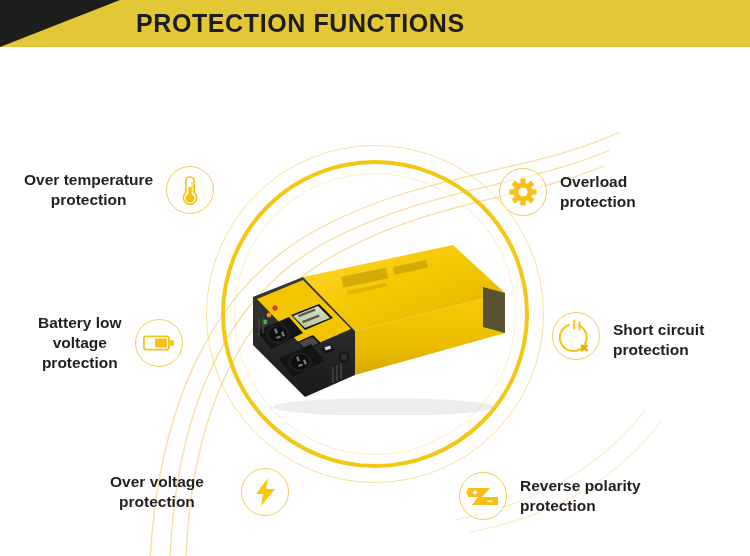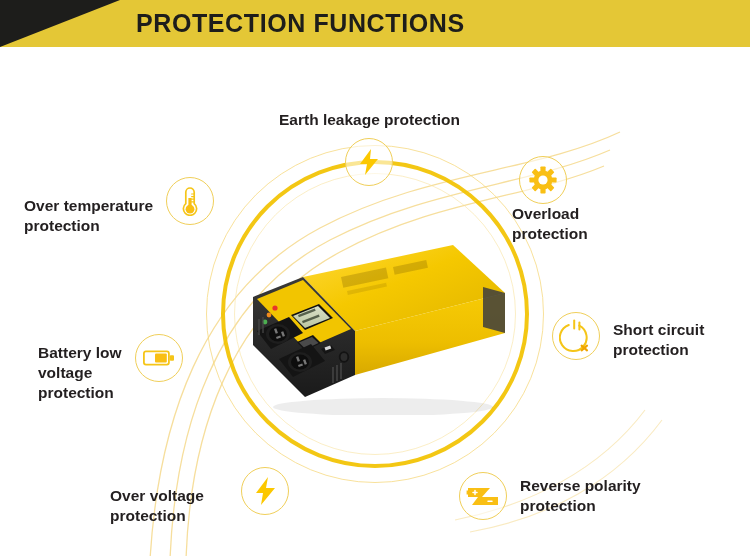--- a/index.html
+++ b/index.html
@@ -122,30 +122,30 @@
     background: rgba(255,255,255,0.55);
   }
   .feature .label {
     font-size: 15.5px;
     font-weight: bold;
     color: #231f20;
     line-height: 1.28;
     white-space: pre-line;
   }
   .feature.right-text .label { margin-left: 13px; text-align: left; }
-  .feature.left-text .label { margin-right: 13px; text-align: left; margin-top: 30px; }
+  .feature.left-text .label { margin-right: 13px; text-align: center; }
 
   
   .f-earth      { left: 279px; top: 110px; flex-direction: column; }
   .f-earth .label { margin: 0 0 8px 0; text-align: center; }
   .f-overtemp   { left: 24px;  top: 166px; }
-  .f-overload   { left: 499px; top: 156px; flex-direction: column; }
+  .f-overload   { left: 499px; top: 168px; }
   .f-batterylow { left: 38px;  top: 313px; }
   .f-shortckt   { left: 552px; top: 312px; align-items: flex-end; }
-  .f-overvolt   { left: 110px; top: 456px; gap: 24px; }
+  .f-overvolt   { left: 110px; top: 468px; gap: 24px; }
   .f-reverse    { left: 459px; top: 472px; }
 </style>
 </head>
 <body>
 
 <div class="page">
 
   <div class="header">
     <div class="header-wedge"></div>
     <div class="header-title">PROTECTION FUNCTIONS</div>
@@ -251,28 +251,20 @@
       <g opacity="0.28" fill="#7a5c00">
         <rect x="98" y="42" width="46" height="11" transform="rotate(-12 98 42)"></rect>
         <rect x="150" y="32" width="34" height="8" transform="rotate(-12 150 32)"></rect>
       </g>
       <g opacity="0.2" fill="#8a6800">
         <rect x="104" y="56" width="40" height="4" transform="rotate(-12 104 56)"></rect>
       </g>
     </svg>
   </div>
 
-  <div class="feature f-earth">
-    <div class="label">Earth leakage protection</div>
-    <div class="icon-circle">
-      <svg width="22" height="26" viewBox="0 0 22 26" aria-hidden="true">
-        <path d="M13 0 L2 15 L9 15 L7 26 L20 10 L12 10 Z" fill="#fcc800"></path>
-      </svg>
-    </div>
-  </div>
 
   <div class="feature f-overtemp left-text">
     <div class="label">Over temperature
 protection</div>
     <div class="icon-circle">
       <svg width="24" height="30" viewBox="0 0 24 30" aria-hidden="true">
         <path d="M12 2 a4.2 4.2 0 0 1 4.2 4.2 v11.4 a6.6 6.6 0 1 1 -8.4 0 V6.2 A4.2 4.2 0 0 1 12 2 Z" fill="none" stroke="#f5c518" stroke-width="1.7"></path>
         <circle cx="12" cy="23.2" r="4.4" fill="#f9bf14"></circle>
         <rect x="10.4" y="12" width="3.2" height="10" fill="#f9bf14"></rect>
         <g stroke="#f5c518" stroke-width="1.2" stroke-linecap="round">

